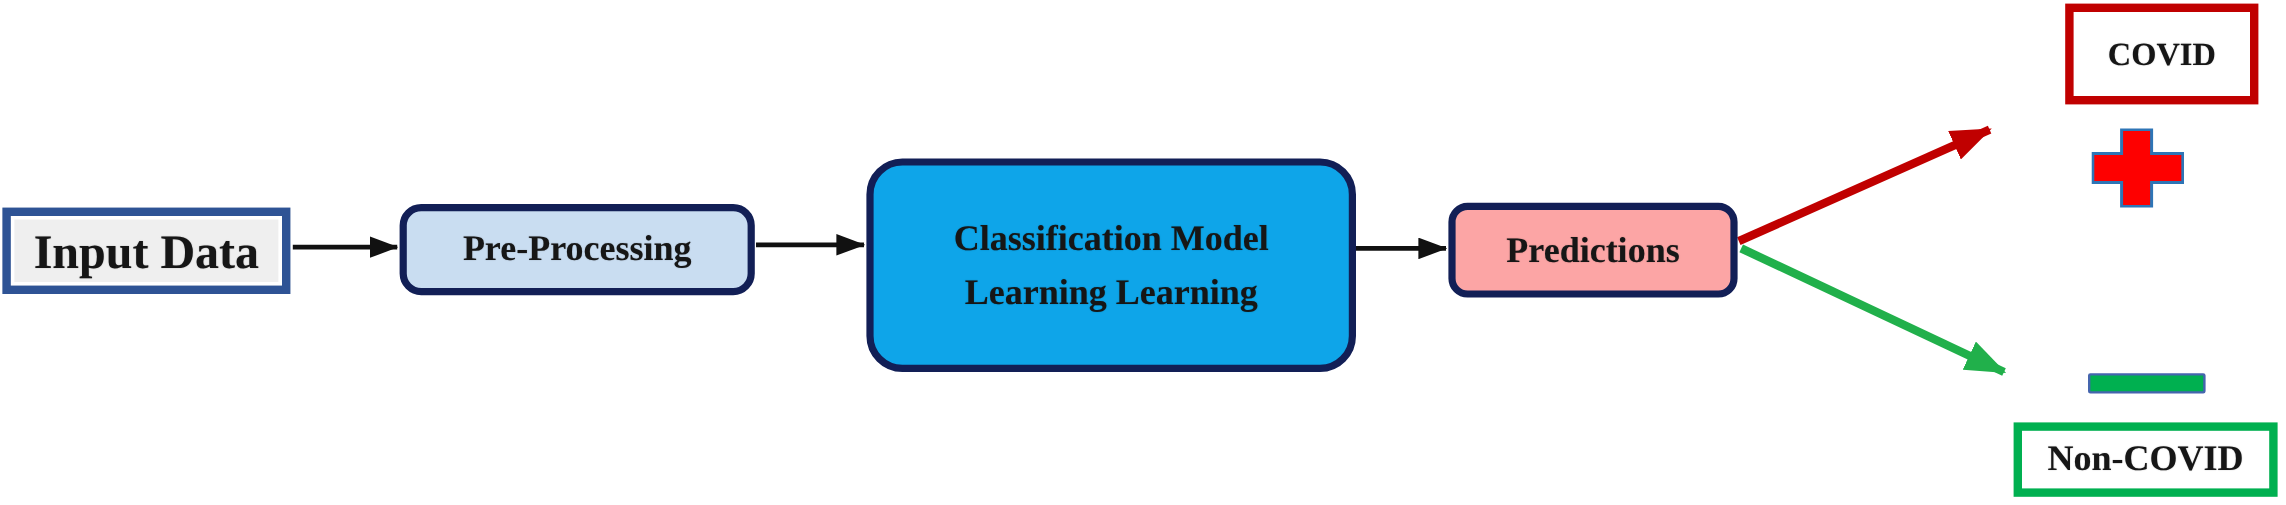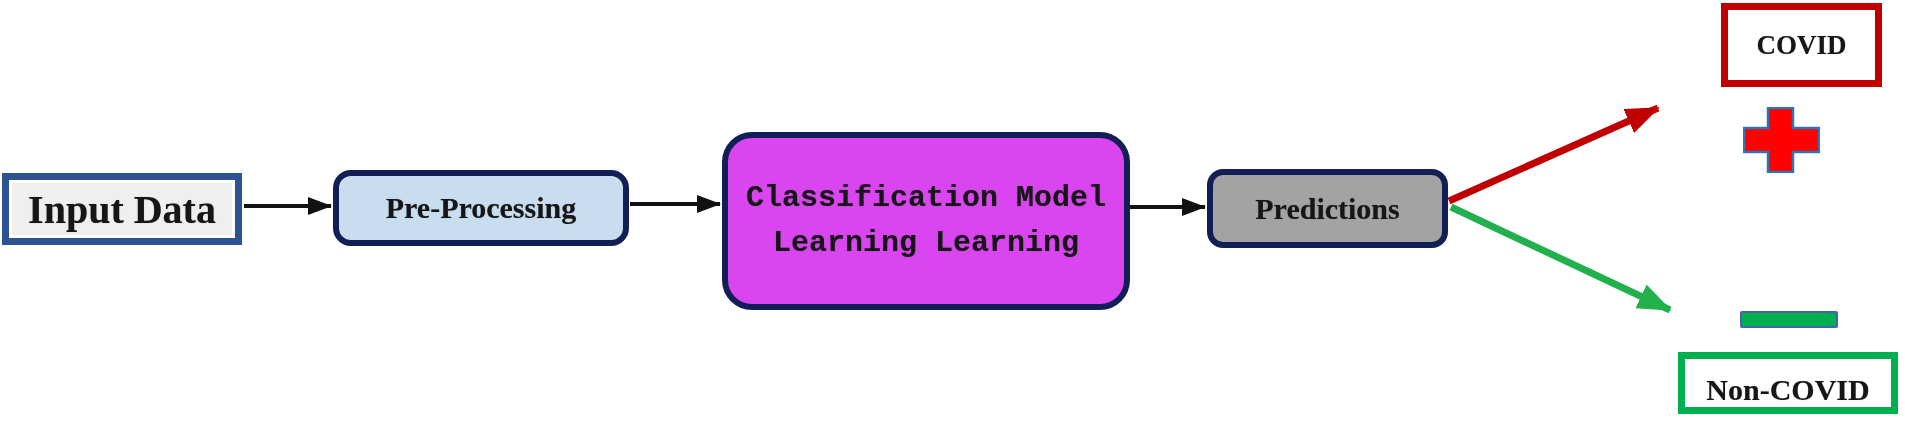--- a/index.html
+++ b/index.html
@@ -68,21 +68,20 @@
     background: #ffffff;
     font-size: 27px;
     margin-left: 28px;
   }
   
   #node-non-covid {
     left: 1678px; top: 352px; width: 220px; height: 62px;
     border: 7px solid #00b050;
     background: #ffffff;
     font-size: 30px;
-    align-items: flex-end;
   }
   
   #plus-icon {
     position: absolute;
     left: 1743px; top: 107px; width: 77px; height: 66px;
   }
   #minus-icon {
     position: absolute;
     left: 1740px; top: 311px; width: 98px; height: 17px;
     box-sizing: border-box;
@@ -122,26 +121,26 @@
   </svg>
 
   <div class="node" id="node-input" style="background-color: rgb(239, 239, 239); border-color: rgb(46, 83, 149);">
     <span>Input Data</span>
   </div>
 
   <div class="node" id="node-preprocessing" style="background-color: rgb(201, 221, 241); border-color: rgb(18, 31, 86);">
     <span>Pre-Processing</span>
   </div>
 
-  <div class="node" id="node-model" style="background-color: #d946ef; border-color: rgb(18, 31, 86); font-family: Liberation Mono, monospace;">
+  <div class="node" id="node-model" style="background-color: #0ea5e9; border-color: rgb(18, 31, 86);">
     <span>Classification Model</span>
     <span>Learning Learning</span>
   </div>
 
-  <div class="node" id="node-predictions" style="background-color: #a3a3a3; border-color: rgb(18, 31, 86);">
+  <div class="node" id="node-predictions" style="background-color: #fca5a5; border-color: rgb(18, 31, 86);">
     <span>Predictions</span>
   </div>
 
   <div class="node" id="node-covid" style="background-color: rgb(255, 255, 255); border-color: rgb(192, 0, 0);">
     <span>COVID</span>
   </div>
 
   <svg id="plus-icon" viewBox="0 0 77 66" xmlns="http://www.w3.org/2000/svg">
     <path d="M25,1 L50,1 L50,21 L76,21 L76,45 L50,45 L50,65 L25,65 L25,45 L1,45 L1,21 L25,21 Z" stroke-width="2.5" style="fill: rgb(254, 0, 0); stroke: rgb(46, 117, 182);"></path>
   </svg>

